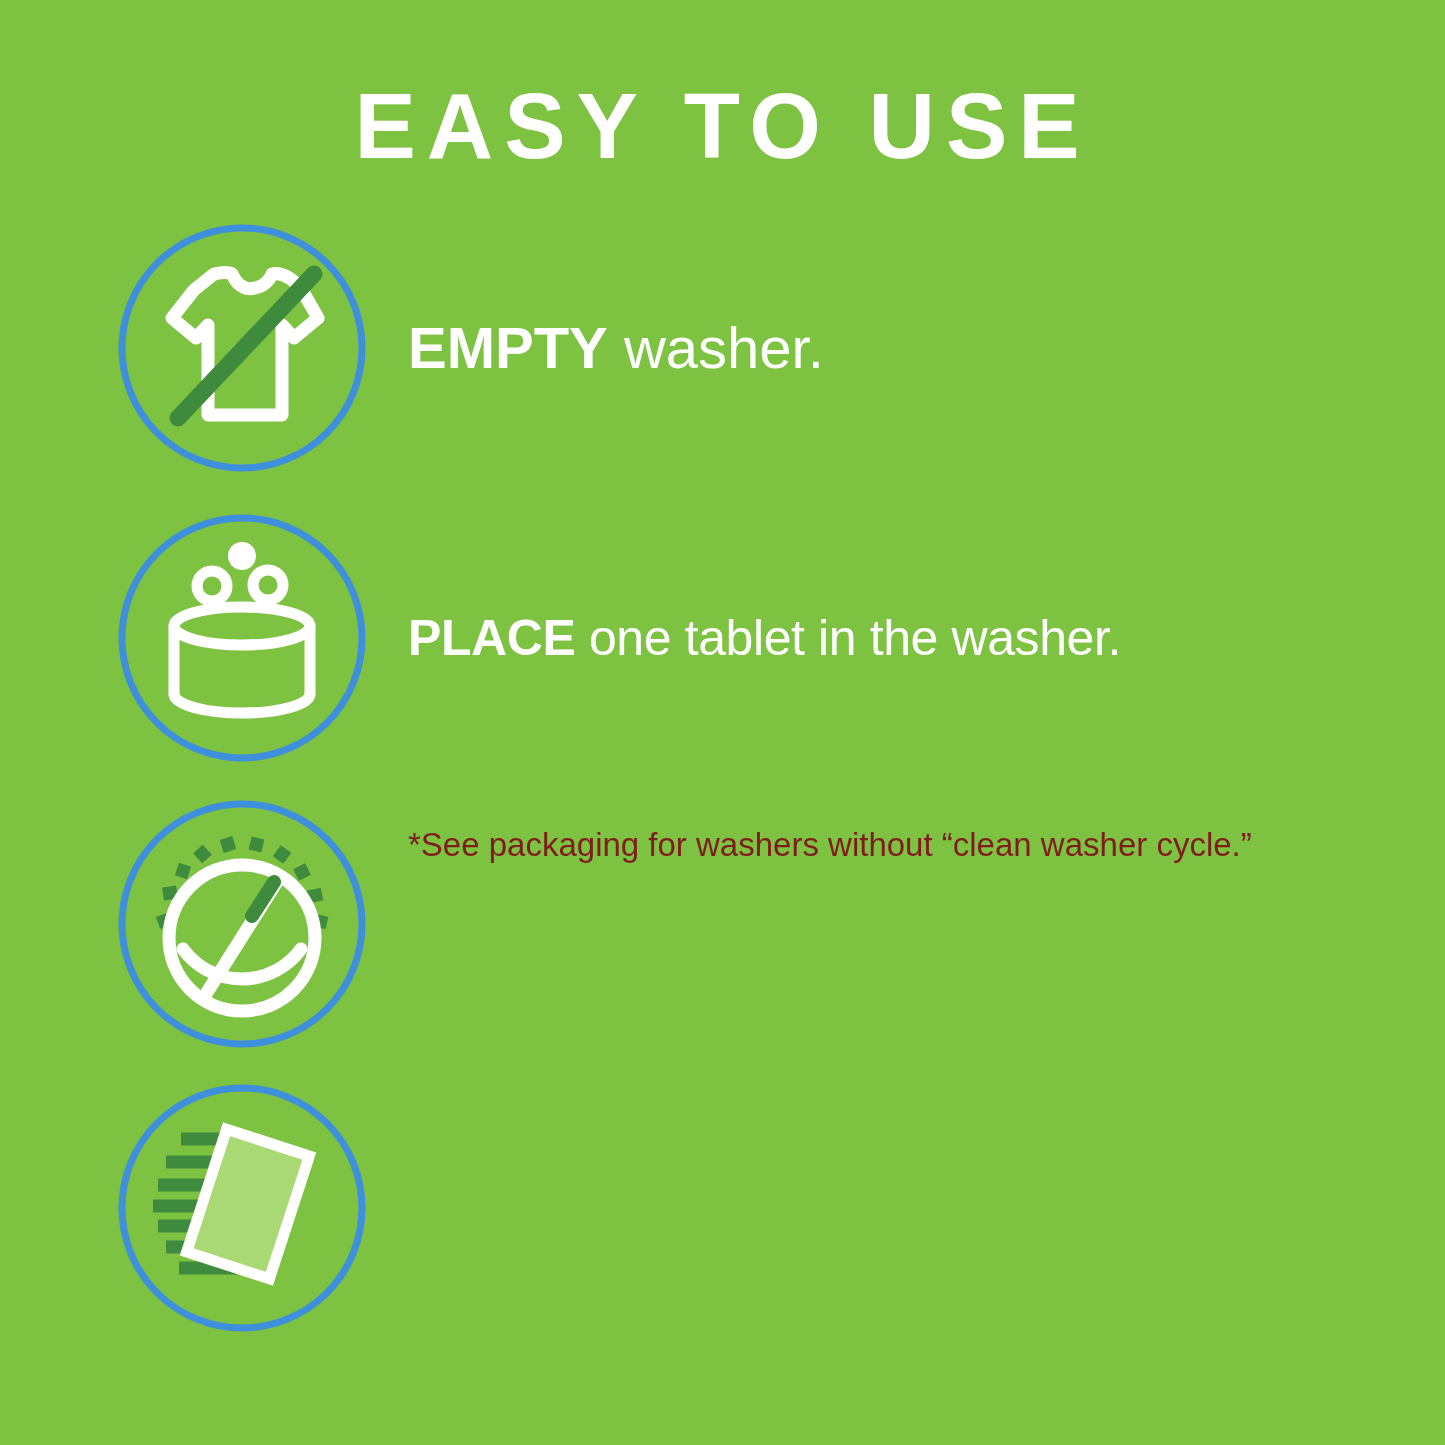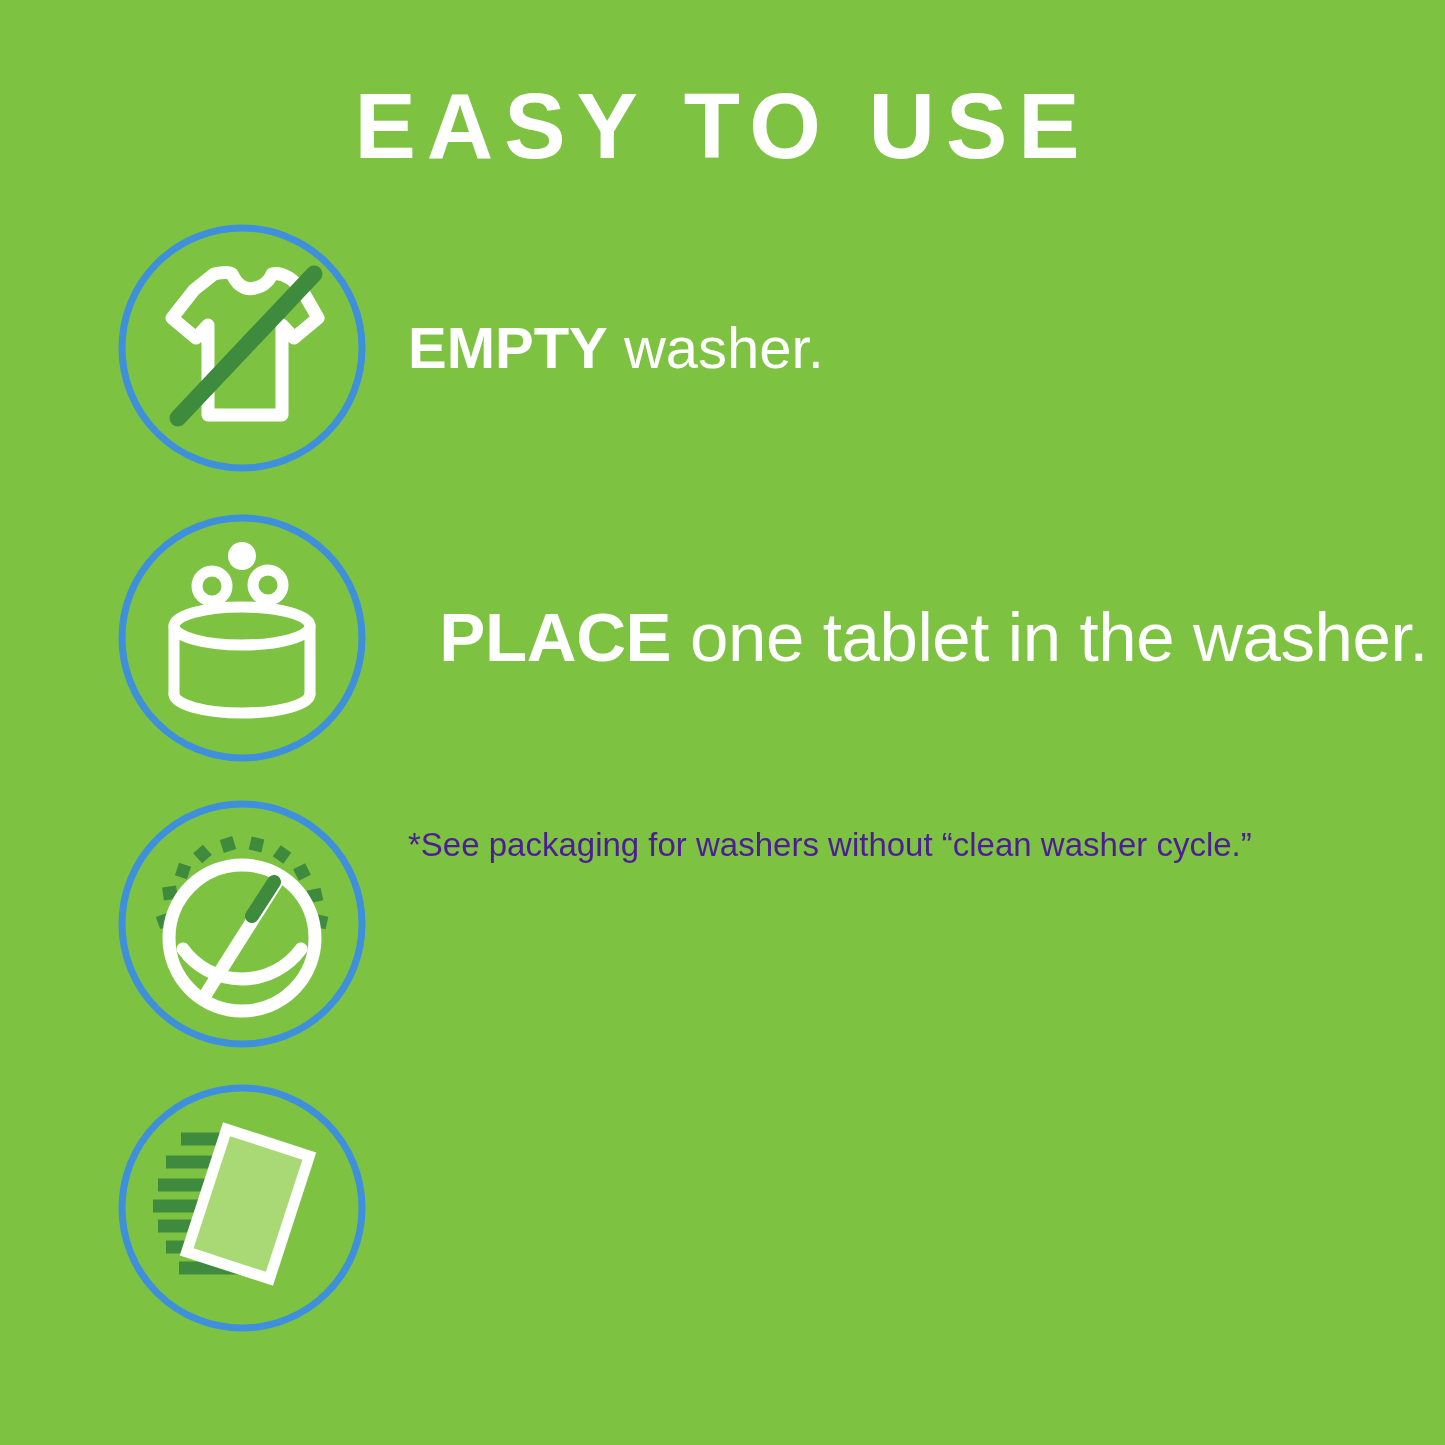--- a/index.html
+++ b/index.html
@@ -79,26 +79,25 @@
   .step-line {
     color: #ffffff;
     font-size: 58px;
     line-height: 1.14;
     font-weight: normal;
   }
   .step-line .strong {
     font-weight: bold;
   }
   .step-line.narrow {
-    font-size: 69px;
+    font-size: 50px;
     letter-spacing: -0.4px;
-    text-align: right;
   }
   .step-note {
-    color: #4c1d95;
+    color: #7f1d1d;
     font-size: 33px;
     line-height: 1.26;
     margin-top: 12px;
     max-width: 880px;
   }
 </style>
 </head>
 <body>
 
 <div class="infographic">

